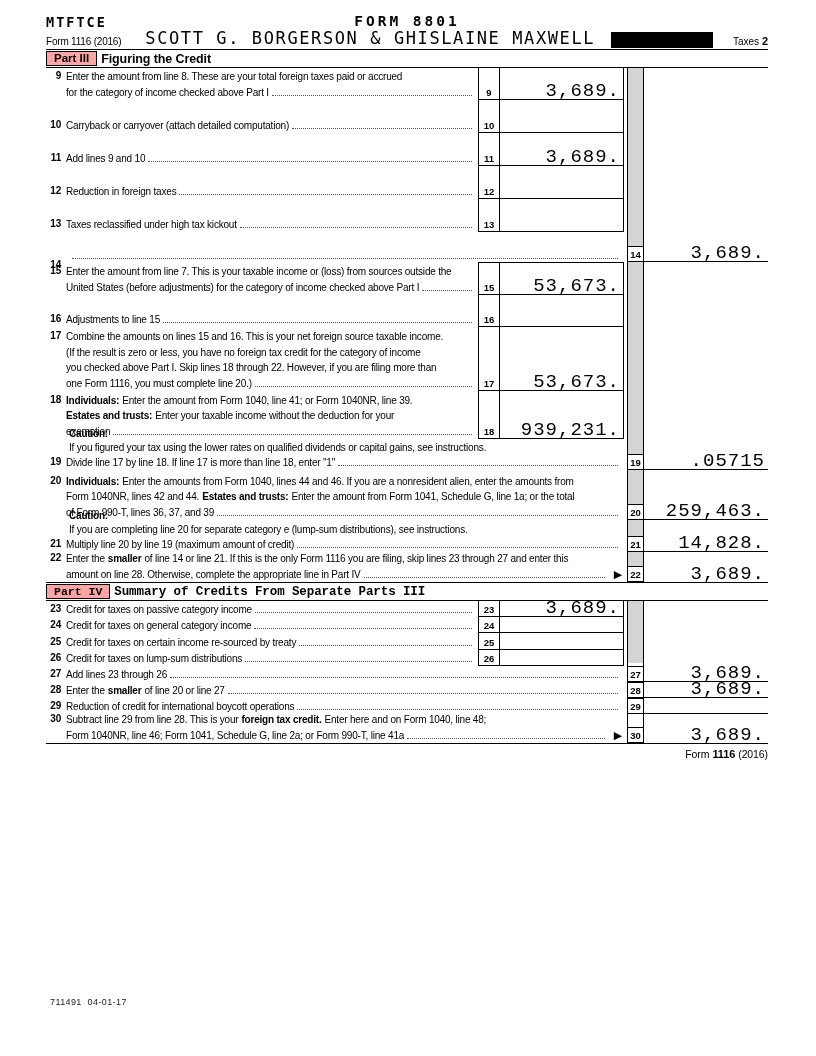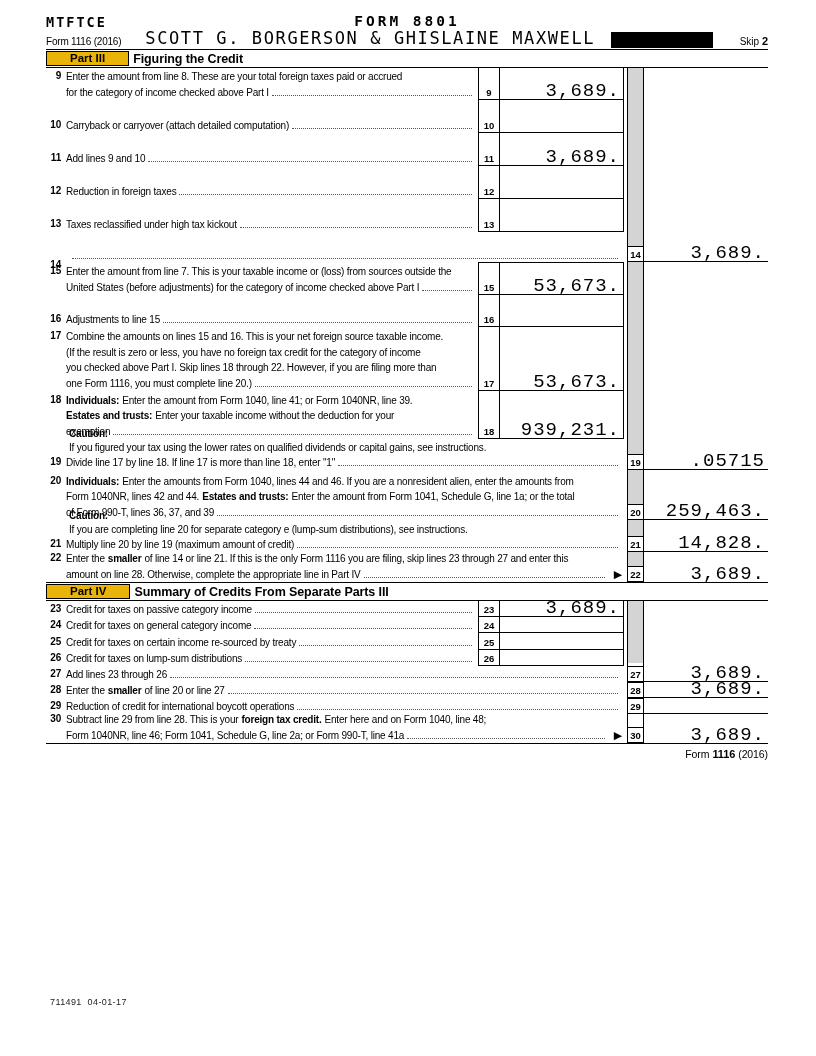--- a/index.html
+++ b/index.html
@@ -16,23 +16,23 @@
   .formid{font-size:10px;letter-spacing:-0.2px;padding-bottom:1px;}
   .tpname{font-family:"DejaVu Sans Mono",monospace;font-weight:400;font-size:17px;letter-spacing:1.6px;margin-left:24px;}
   .hspace{flex:1;}
   .redact{width:102px;height:16px;background:#000;}
   .pagelab{font-size:10px;margin-left:9px;width:46px;text-align:right;padding-bottom:1px;}
   .pagelab b{font-size:11px;}
 
   
   .pbar{position:relative;height:17px;display:flex;align-items:center;background:#fff;
         border-bottom:1.5px solid #000;z-index:2;}
-  .p4bar{border-top:1.5px solid #000;}
-  .plabel{border:1.5px solid #000;background:#eab308;font-weight:700;font-size:11.5px;
-          padding:0 23px;height:13px;line-height:13px;display:inline-block;}
+  .p4bar{border-top:1.5px solid #000;font-family:Liberation Mono, monospace;}
+  .plabel{border:1.5px solid #000;background:#fca5a5;font-weight:700;font-size:11.5px;
+          padding:0 7px;height:13px;line-height:13px;display:inline-block;}
   .ptitle{font-weight:700;font-size:12.5px;margin-left:4px;letter-spacing:-0.1px;}
 
   
   .ftable{position:relative;border-bottom:1.5px solid #000;}
   .strip{position:absolute;left:581px;top:0;width:17px;height:595px;background:#d4d4d4;
          border-left:1px solid #000;border-right:1px solid #000;box-sizing:border-box;}
   .strip2{position:absolute;left:581px;top:595px;width:17px;height:77px;background:#fff;
           border-left:1px solid #000;border-right:1px solid #000;box-sizing:border-box;}
   .row{position:relative;display:flex;align-items:flex-end;}
   .h14{height:15px}.h16{height:16px}.h17{height:17px}.h29{height:29px}.h30{height:30px}
@@ -82,21 +82,21 @@
 
   <div class="hrow1">
     <span class="code">MTFTCE</span>
     <span class="formref">FORM 8801</span>
   </div>
   <div class="hrow2">
     <span class="formid">Form 1116 (2016)</span>
     <span class="tpname">SCOTT G. BORGERSON &amp; GHISLAINE MAXWELL</span>
     <span class="hspace"></span>
     <span class="redact"></span>
-    <span class="pagelab"><span>Skip</span> <b>2</b></span>
+    <span class="pagelab"><span>Taxes</span> <b>2</b></span>
   </div>
 
   <div class="pbar">
     <span class="plabel">Part III</span>
     <span class="ptitle">Figuring the Credit</span>
   </div>
 
   <div class="ftable">
     <div class="strip"></div>
     <div class="strip2"></div>

